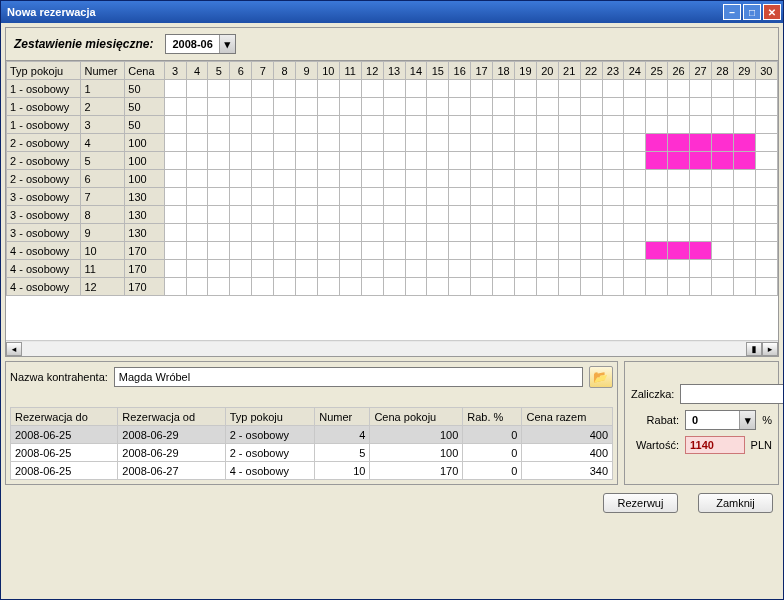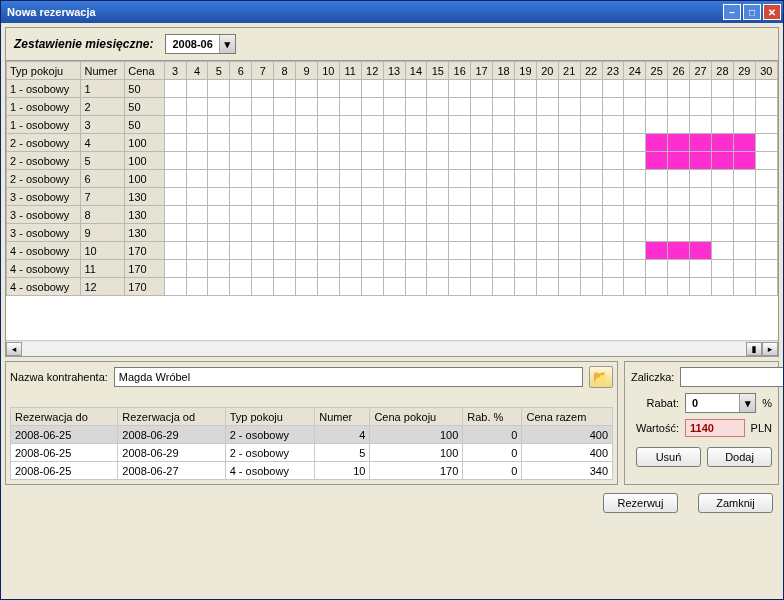--- a/index.html
+++ b/index.html
@@ -28,21 +28,21 @@
 table.rooms th { background: #e6e3d4; font-weight: normal; }
 table.rooms td.day { width: 20px; padding: 0; text-align: center; }
 table.rooms th.day { width: 20px; text-align: center; padding:0; }
 td.res { background: #ff2ed0; }
 td.rc { background: #e6e3d4; }
 .scrollrow { height: 16px; background: #e8e8e8; border-top: 1px solid #ccc; display: flex; align-items: center; }
 .scrollbtn { width: 16px; height: 14px; background: linear-gradient(#fff,#ccc); border:1px solid #999; display:flex; align-items:center; justify-content:center; font-size:9px;}
 .scrolltrack { flex:1; height:14px; background:#f0f0f0;}
 .panel-mid { display:flex; gap:6px; }
 .mid-left { flex:1; border:1px solid #999; background:#ece9d8; padding:4px; display:flex; flex-direction:column; gap:19px; }
-.mid-right { width:155px; border:1px solid #999; background:#ece9d8; padding:5px 6px; display:flex; flex-direction:column; gap:6px; }
+.mid-right { width:155px; border:1px solid #999; background:#ece9d8; padding:22px 6px; display:flex; flex-direction:column; gap:6px; }
 .rowf { display:flex; align-items:center; gap:6px; }
 .input { border:1px solid #7a7a7a; background:#fff; height:20px; padding:0 4px; flex:1; }
 .iconbtn { width:24px; height:22px; border:1px solid #999; background:linear-gradient(#fdf6d9,#f6d97a); border-radius:2px; display:flex; align-items:center; justify-content:center; cursor:pointer; font-size:12px;}
 table.det { border-collapse: collapse; width:100%; background:#fff; }
 table.det th, table.det td { border:1px solid #c8c8c8; padding:2px 4px; height:18px; text-align:left; }
 table.det th { background:#e6e3d4; font-weight:normal;margin-top:44px; }
 table.det td.num { text-align:right; }
 tr.sel td { background:#d8d8d8; }
 .rlbl { text-align:right; width:48px; }
 .valbox { border:1px solid #c77; background:#fadcdc; color:#900; font-weight:bold; padding:2px 4px; flex:1; }
@@ -574,24 +574,20 @@
             <span style="flex:1">0</span>
             <div class="arr">▾</div>
           </div>
           <span>%</span>
         </div>
         <div class="rowf">
           <span class="rlbl">Wartość:</span>
           <span class="valbox">1140</span>
           <span>PLN</span>
         </div>
-        <div class="btns">
-          <div class="btn">Usuń</div>
-          <div class="btn">Dodaj</div>
-        </div>
       </div>
     </div>
 
     <div class="footer">
       <div class="btn">Rezerwuj</div>
       <div class="btn">Zamknij</div>
     </div>
   </div>
 </div>
 

